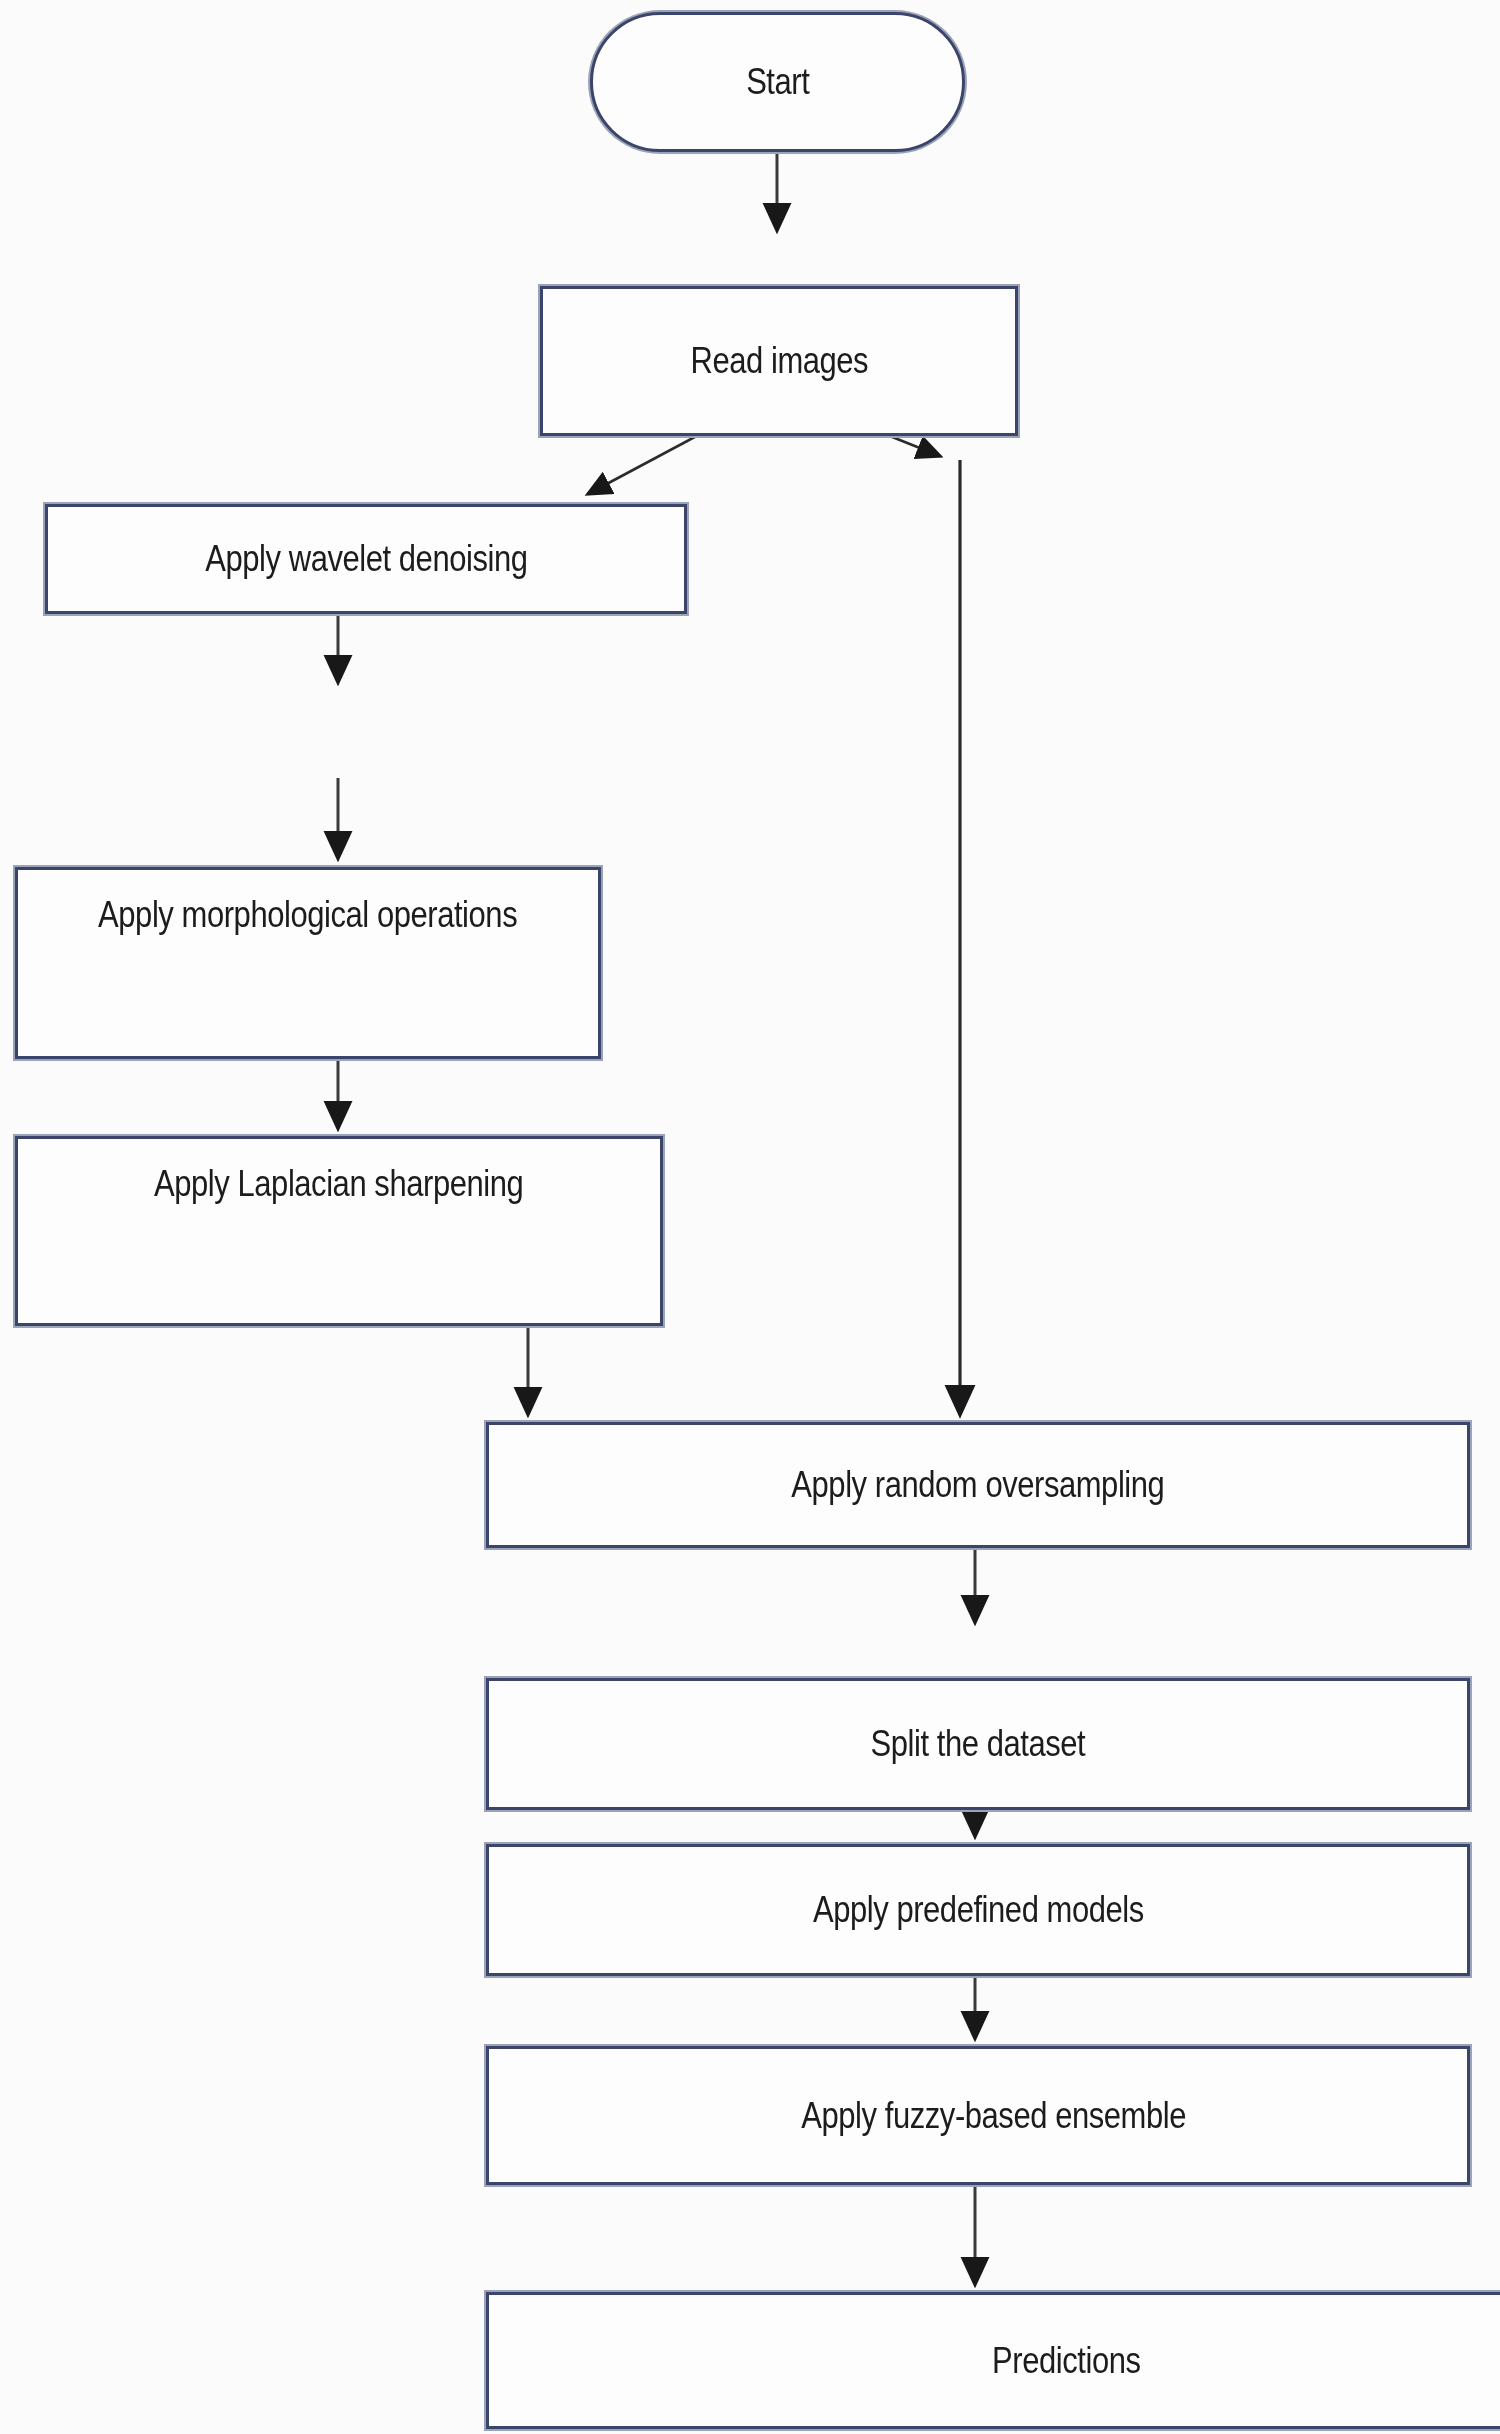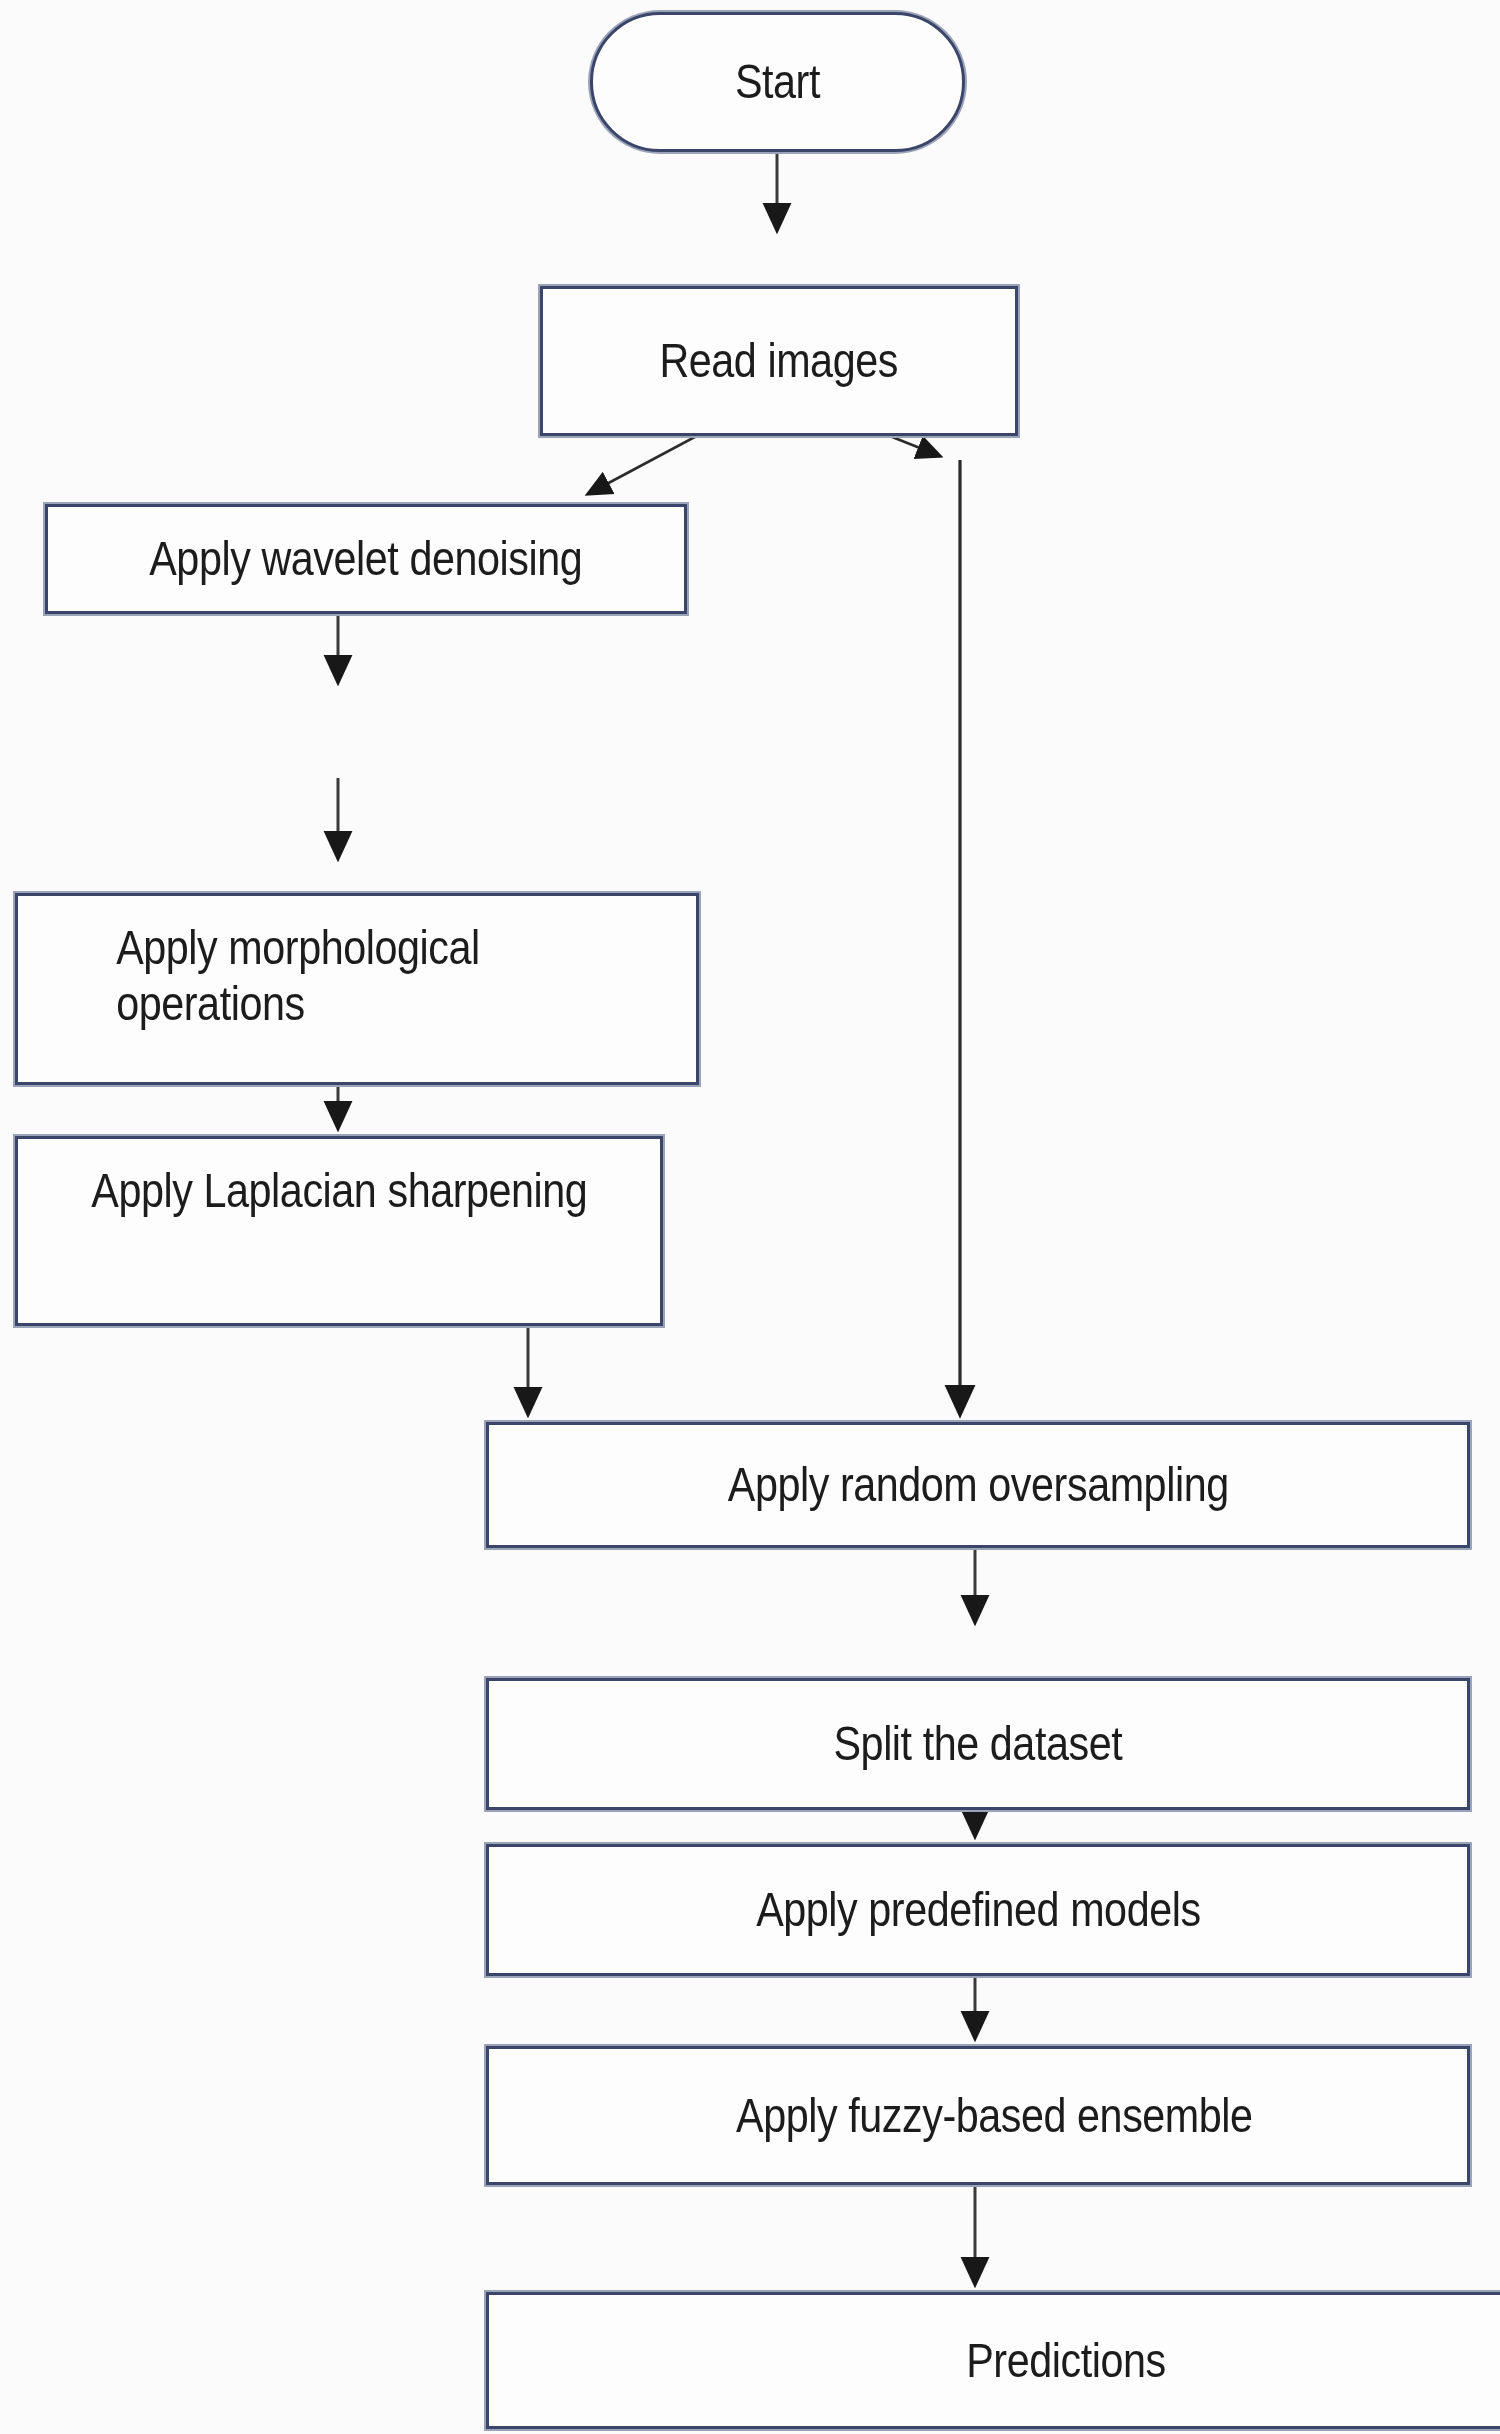--- a/index.html
+++ b/index.html
@@ -17,21 +17,21 @@
     position:relative;width:1500px;height:2434px;background:var(--bg);overflow:hidden;
   }
   .edge-layer{position:absolute;left:0;top:0;width:1500px;height:2434px;}
   .node{
     position:absolute;
     background:var(--fill);
     border:3px solid var(--border);
     box-shadow:0 0 0 2px var(--halo);
     display:flex;align-items:center;justify-content:center;
     color:var(--text);
-    font-size:48px;
+    font-size:36px;
     line-height:1.16;
     text-align:left;
     box-sizing:border-box;
   }
   .node.terminator{border-radius:70px;}
   .node.top-aligned{align-items:flex-start;padding-top:24px;}
   .lbl{
     display:inline-block;
     transform:scaleX(0.86);
     transform-origin:center center;
@@ -83,21 +83,21 @@
 
   <div class="node" style="left:540px;top:238px;width:478px;height:150px;margin-top:48px;">
     <span class="lbl">Read images</span>
   </div>
 
   <div class="node" style="left:15px;top:504px;width:642px;height:110px;margin-left:30px;">
     <span class="lbl">Apply wavelet denoising</span>
   </div>
 
 
-  <div class="node top-aligned" style="left:15px;top:893px;width:684px;height:192px;">
+  <div class="node top-aligned" style="left:15px;top:867px;width:586px;height:192px;">
     <span class="lbl wrap">Apply morphological operations</span>
   </div>
 
   <div class="node top-aligned" style="left:15px;top:1136px;width:648px;height:190px;">
     <span class="lbl">Apply Laplacian sharpening</span>
   </div>
 
   <div class="node" style="left:486px;top:1422px;width:984px;height:126px;">
     <span class="lbl">Apply random oversampling</span>
   </div>

